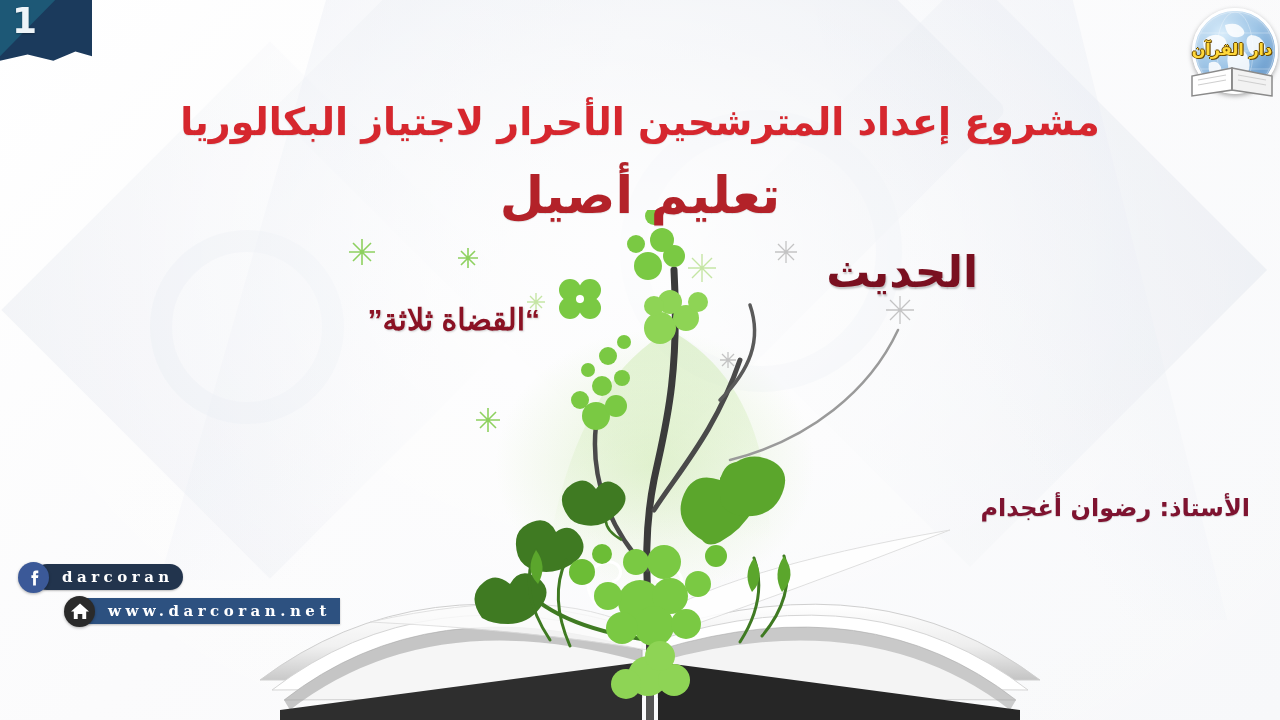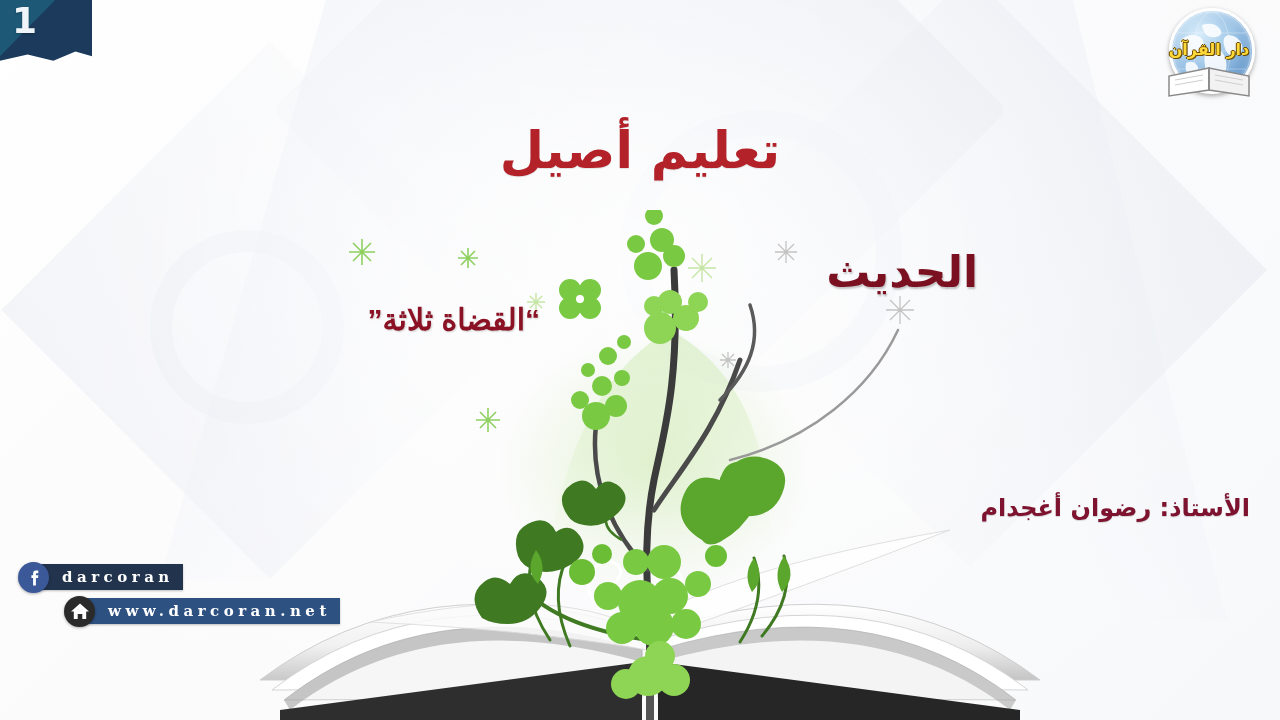--- a/index.html
+++ b/index.html
@@ -72,21 +72,21 @@
   }
   #corner-ribbon .num{
     position:absolute;left:12px;top:3px;
     color:#eef4f8;font-size:36px;font-weight:bold;
     font-family:"DejaVu Sans",sans-serif;line-height:1;
     text-shadow:0 1px 2px rgba(0,0,0,.25);
   }
 
   
   #brand-logo{
-    position:absolute;right:23px;top:6px;width:96px;height:98px;
+    position:absolute;right:0;top:6px;width:96px;height:98px;
   }
   #brand-logo .globe{
     position:absolute;left:8px;top:2px;width:80px;height:80px;border-radius:50%;
     background:radial-gradient(circle at 34% 28%,#d8ecfa 0%,#9cc4e6 45%,#5e93c8 78%,#3d6fa5 100%);
     border:3px solid #ffffff;
     box-shadow:0 2px 5px rgba(0,0,0,.35),inset 0 0 10px rgba(255,255,255,.5);
     overflow:hidden;
   }
   #brand-logo .book{
     position:absolute;left:2px;top:52px;width:92px;height:42px;
@@ -161,21 +161,21 @@
     padding:0 9px 0 28px;
     box-shadow:0 1px 2px rgba(0,0,0,.25);
     white-space:nowrap;
   }
   .badge .ico{
     position:absolute;top:0;width:31px;height:31px;border-radius:50%;
     display:flex;align-items:center;justify-content:center;
     box-shadow:0 1px 3px rgba(0,0,0,.3);z-index:2;
   }
   .b-fb .ico{left:0;background:#3b5998;}
-  .b-fb .bar{left:16px;background:#22344d;}
+  .b-fb .bar{left:16px;background:#22344d;border-radius:13px;}
   .b-yt .ico{left:22px;background:#d4262b;}
   .b-yt .bar{left:38px;background:#1e3a5f;}
   .b-web .ico{left:46px;background:#2a2a2a;}
   .b-web .bar{left:62px;background:#2d5180;}
   .ico svg{display:block;}
   .yt-glyph{
     width:21px;height:17px;border-radius:4px;background:#ffffff;
     display:flex;flex-direction:column;align-items:center;justify-content:center;
     line-height:1;
   }
@@ -399,20 +399,21 @@
         <path d="M46 10 L86 18 L86 38 L46 32 Z" fill="#f2f2f2" stroke="#8a8a8a" stroke-width="1.5"></path>
         <path d="M46 10 L46 32" stroke="#8a8a8a" stroke-width="1.5"></path>
         <path d="M12 22 L40 17 M12 27 L40 22" stroke="#cfcfcf" stroke-width="1.2"></path>
         <path d="M80 22 L52 17 M80 27 L52 22" stroke="#cfcfcf" stroke-width="1.2"></path>
       </svg>
     </div>
     <div class="ar">دار القرآن</div>
   </div>
 
   <div id="headline">
+    <div class="line1">مشروع إعداد المترشحين الأحرار لاجتياز البكالوريا</div>
     <div class="line2">تعليم أصيل</div>
   </div>
 
   <div id="subject-title">الحديث</div>
   <div id="subject-subtitle">“القضاة ثلاثة”</div>
 
   <div id="teacher-name">الأستاذ: رضوان أغجدام</div>
 
   <div id="social-badges">
 

